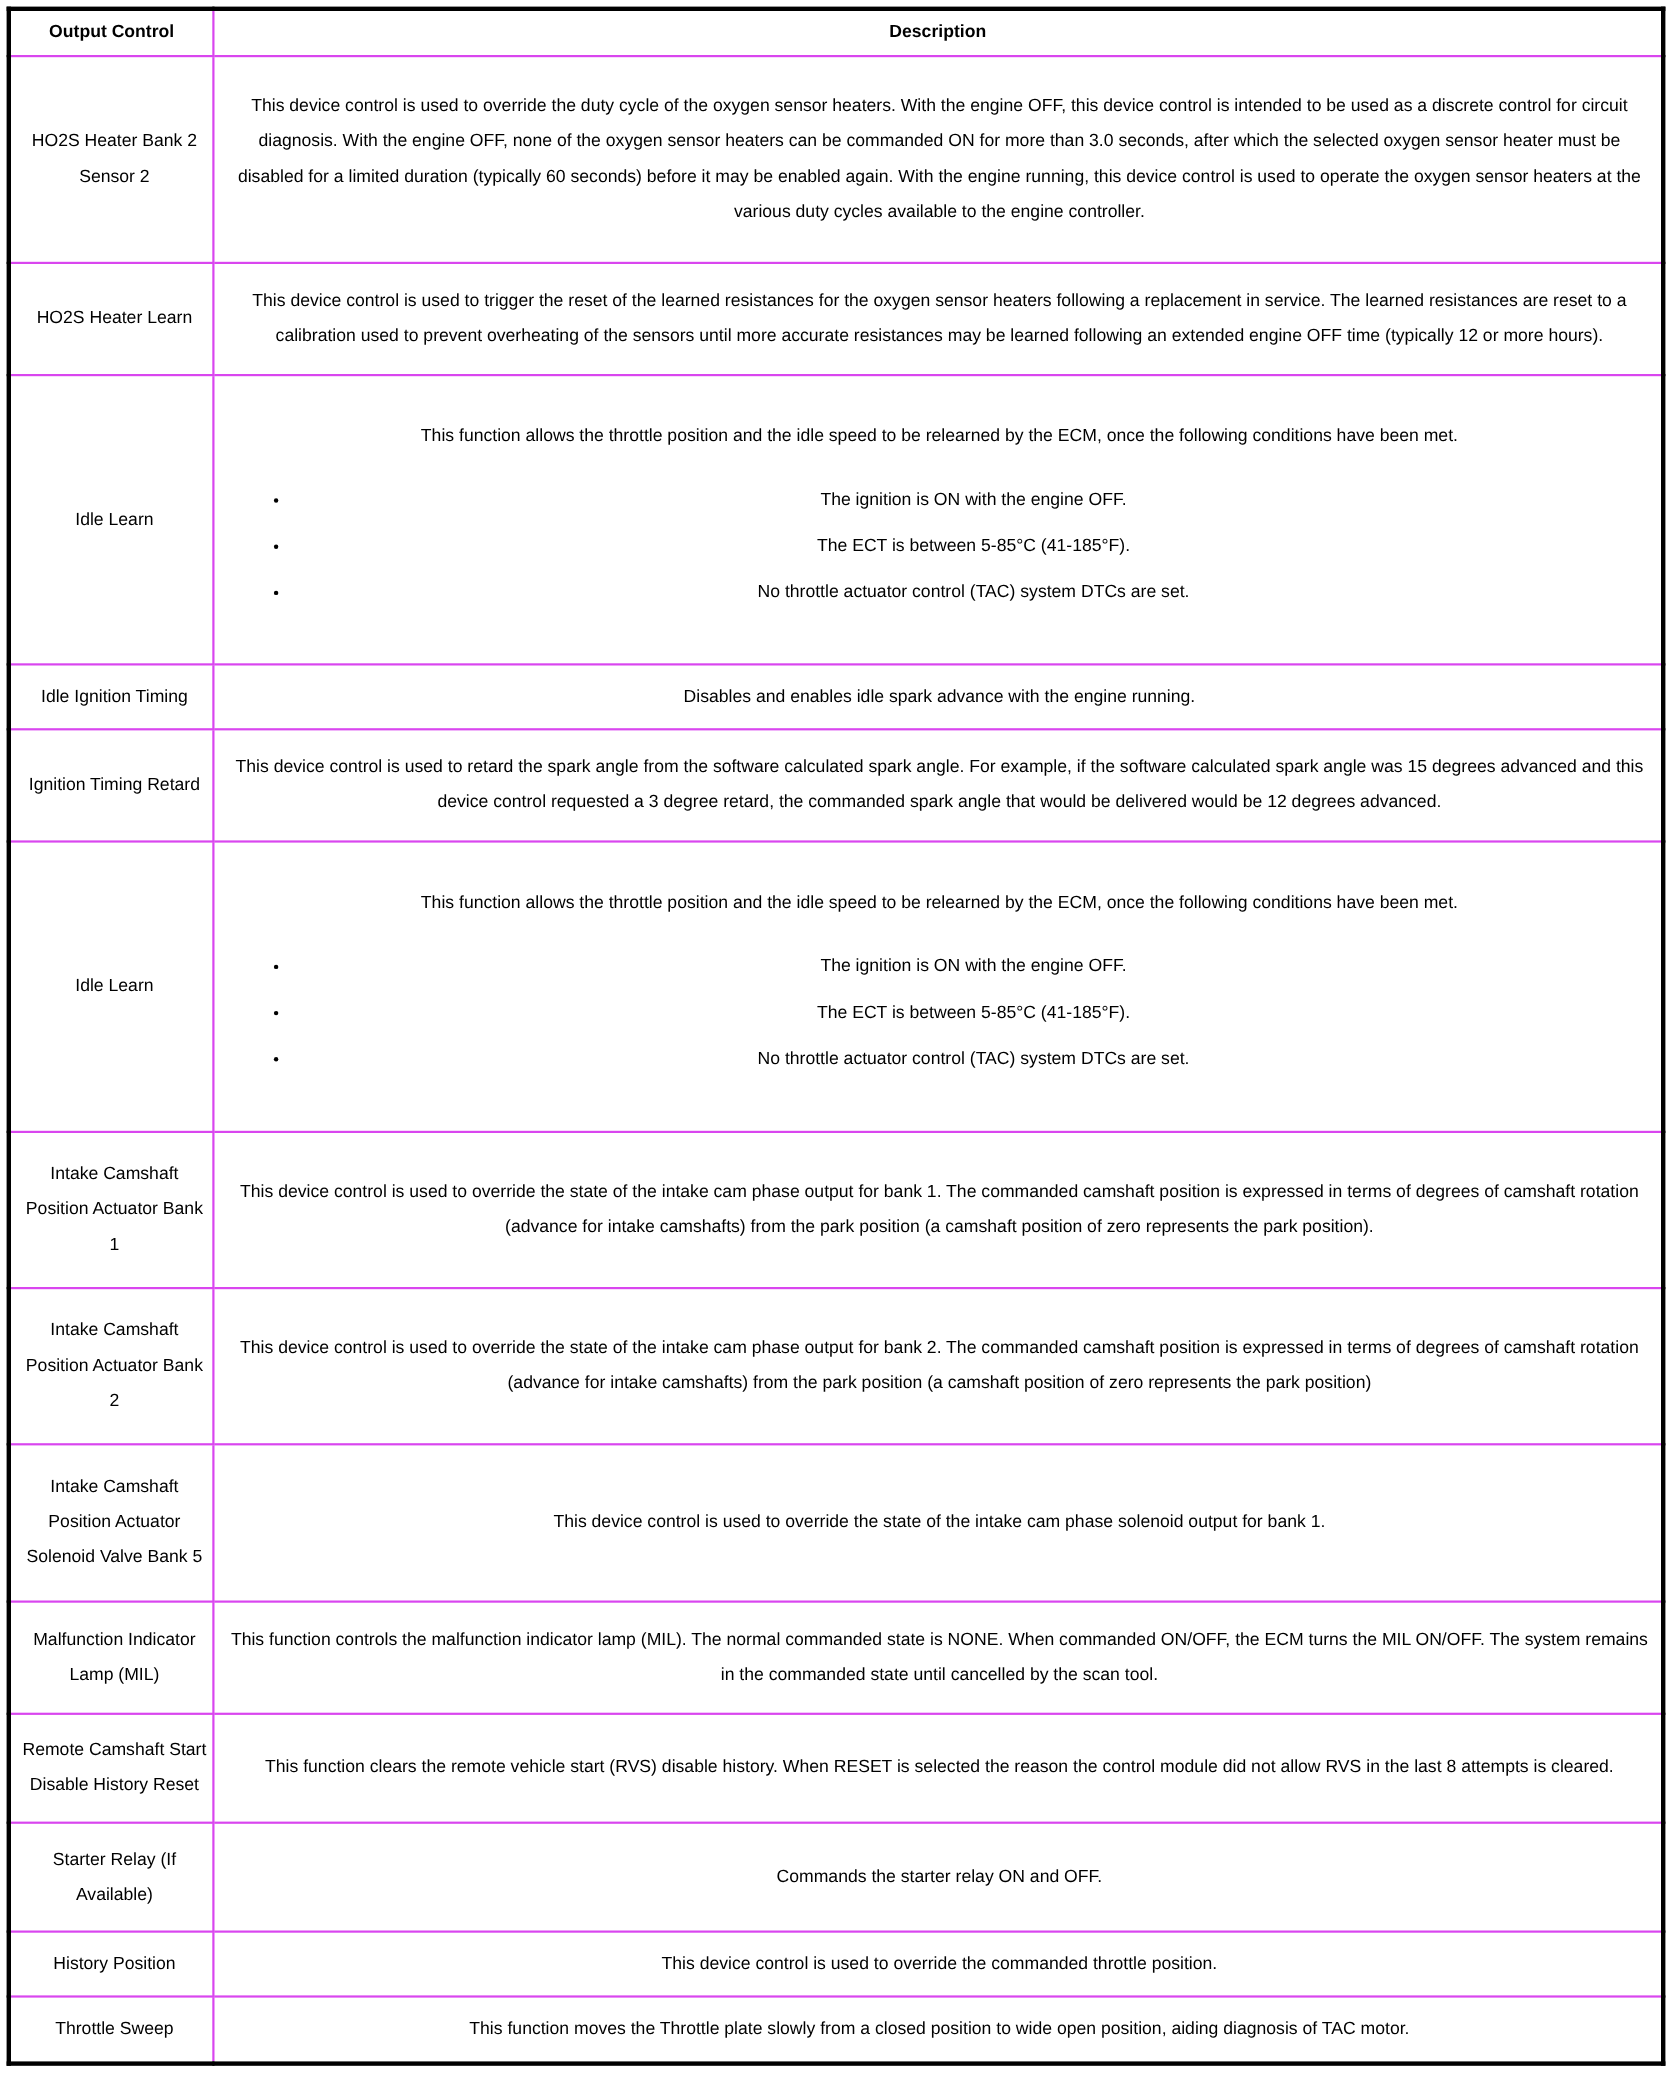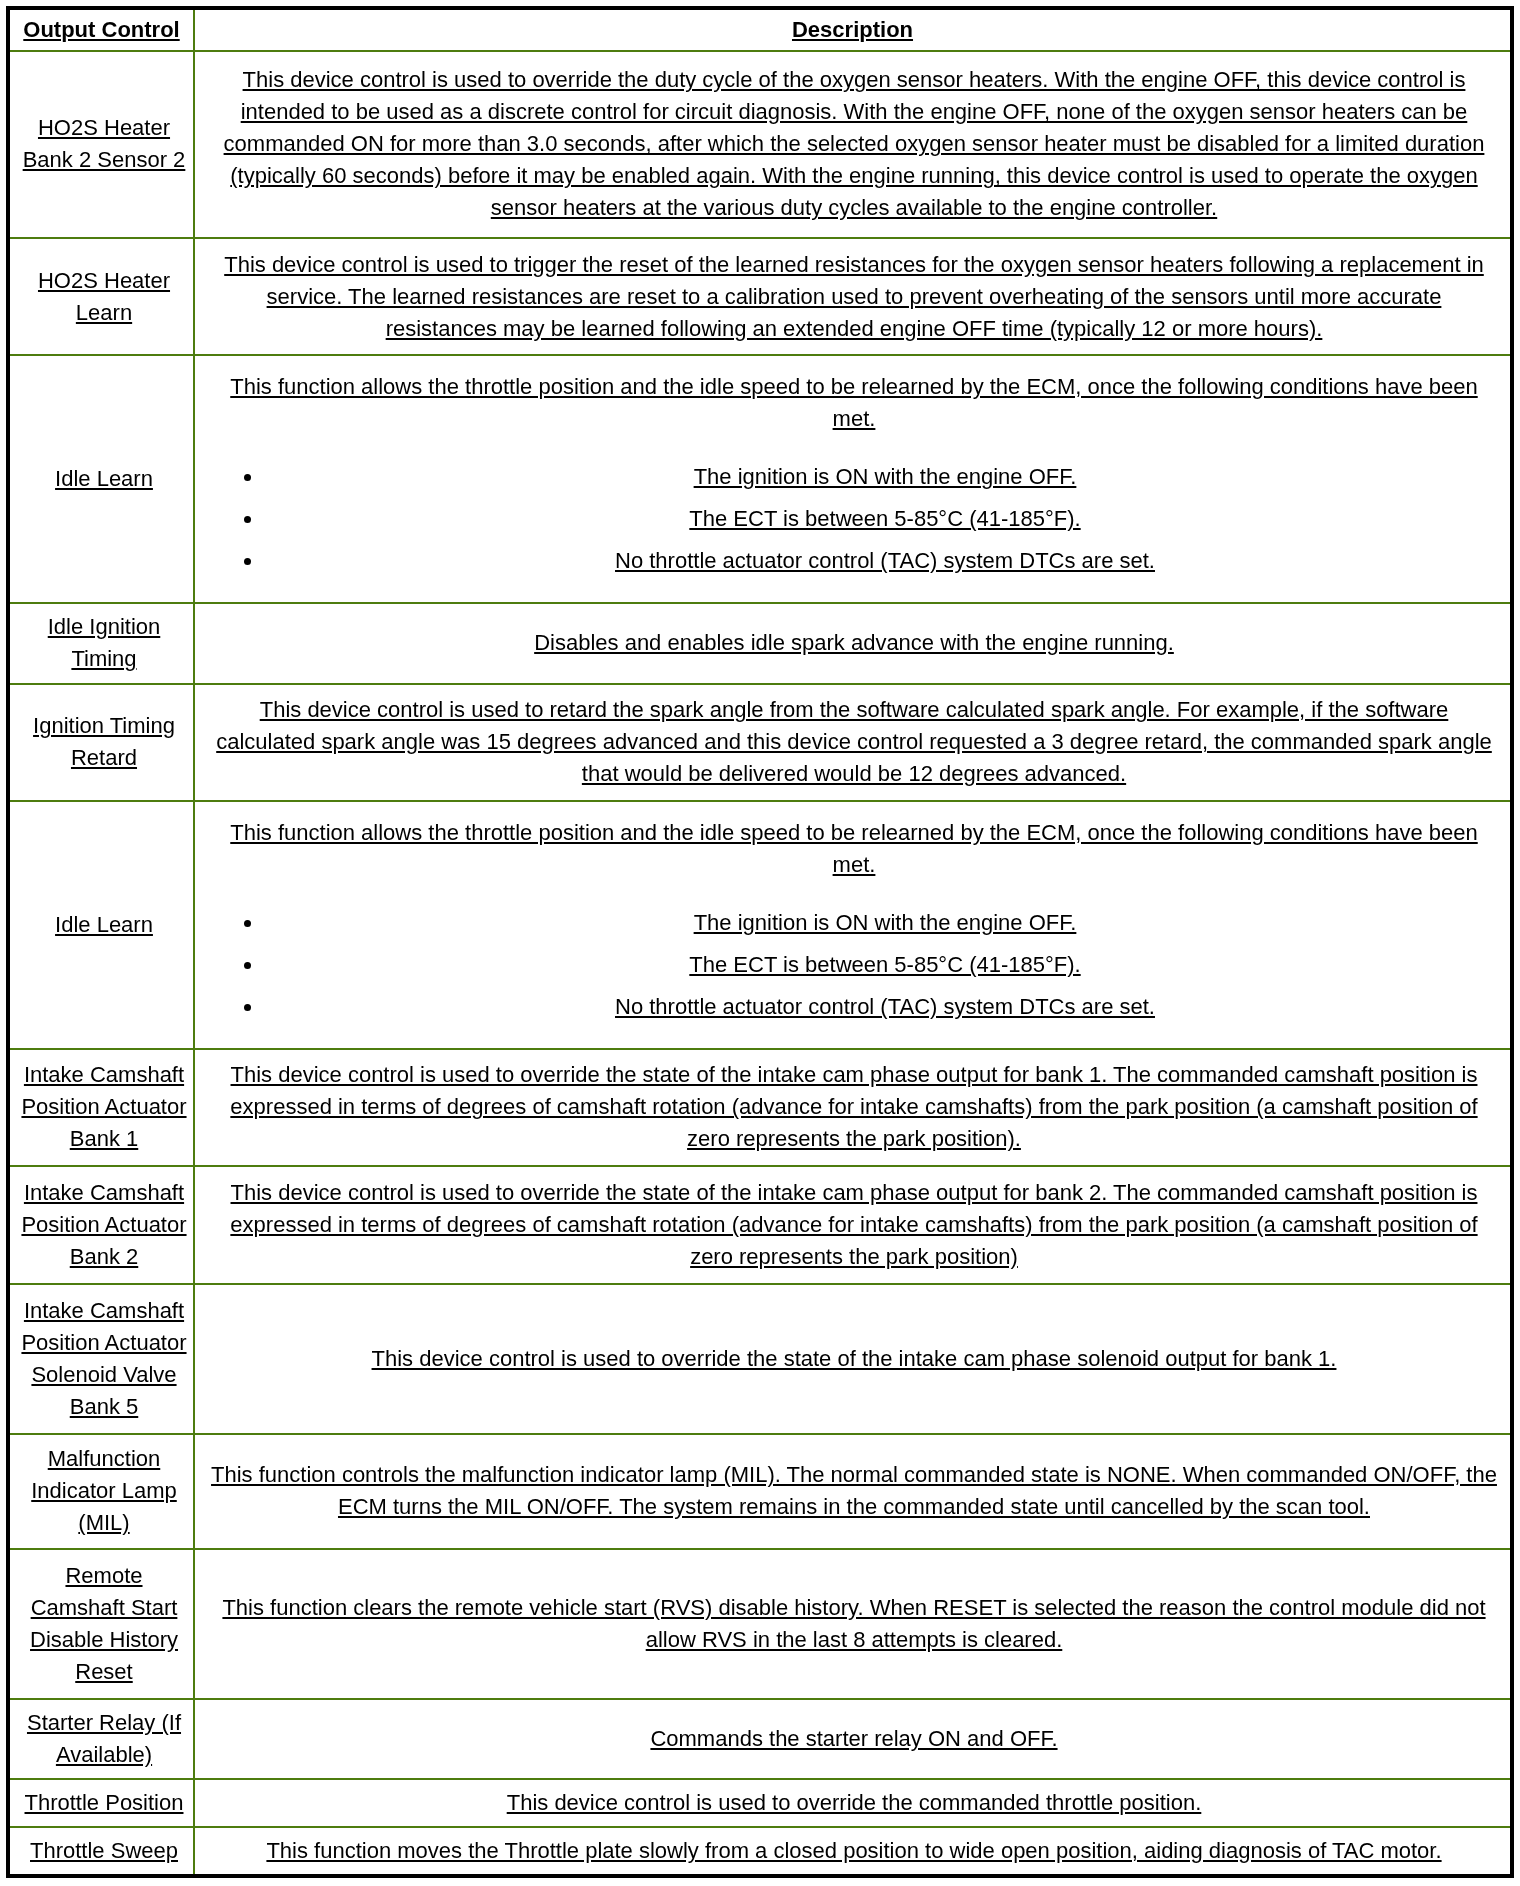--- a/index.html
+++ b/index.html
@@ -19,26 +19,25 @@
   }
   table.oc-table {
     width: 100%;
     height: 100%;
     border-collapse: collapse;
     border: 4px solid #000000;
     table-layout: fixed;
   }
   table.oc-table th,
   table.oc-table td {
-    border: 2px solid #4d7c0f;
-    font-size: 22px;
+    border: 2px solid #d946ef;
+    font-size: 16px;
     line-height: 32px;
     vertical-align: middle;
     overflow: hidden;
-    text-decoration: underline;
   }
   col.c-control { width: 186px; }
   thead th {
     font-weight: bold;
     text-align: center;
     padding: 4px 4px;
     border-bottom: 3px solid #000000;
     font-size: 23px;
   }
   td.control-cell {
@@ -172,21 +171,21 @@
   </tr>
 
   <tr>
     <td class="control-cell">Starter Relay (If Available)</td>
     <td class="description-cell">
       <p>Commands the starter relay ON and OFF.</p>
     </td>
   </tr>
 
   <tr>
-    <td class="control-cell">Throttle Position</td>
+    <td class="control-cell">History Position</td>
     <td class="description-cell">
       <p>This device control is used to override the commanded throttle position.</p>
     </td>
   </tr>
 
   <tr>
     <td class="control-cell">Throttle Sweep</td>
     <td class="description-cell">
       <p>This function moves the Throttle plate slowly from a closed position to wide open position, aiding diagnosis of TAC motor.</p>
     </td>

